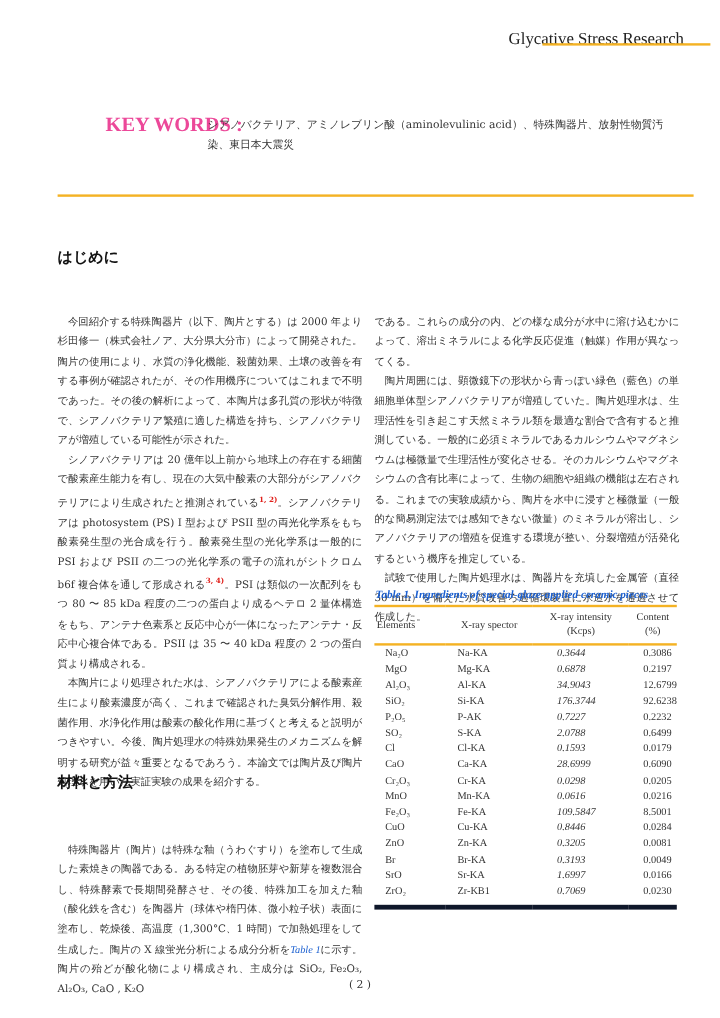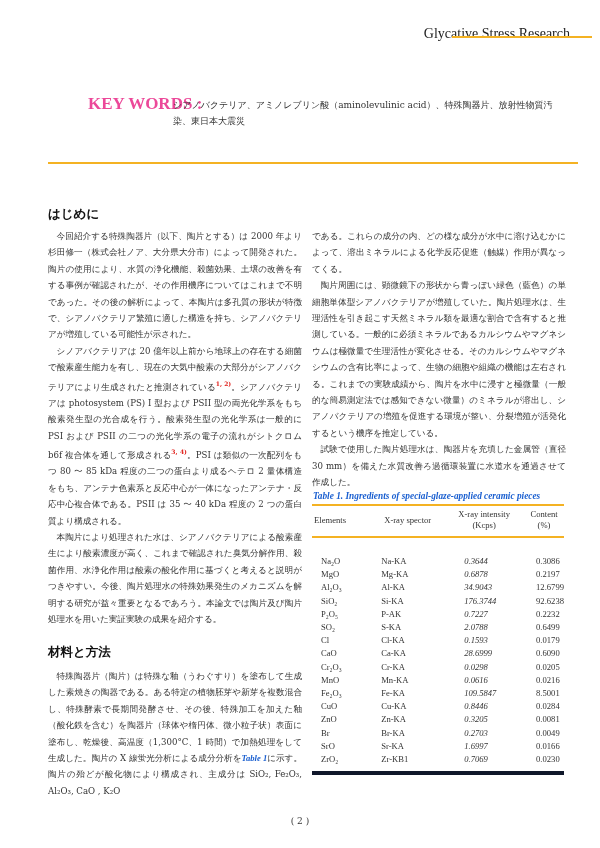--- a/index.html
+++ b/index.html
@@ -7,33 +7,33 @@
          font-family:"DejaVu Serif", serif; color:#333; }
   .running-head { position:absolute; right:30px; top:26px; font-family:"Liberation Serif", serif;
          font-size:14px; color:#222;text-align:center; }
   .running-rule { position:absolute; left:452px; top:36px; width:140px; height:2px; background:#f4b223; }
   .keywords { position:absolute; left:88px; top:94px; width:460px; }
   .kw-label { font-family:Liberation Serif, serif; font-weight:bold; font-size:17px; color:#ec4899;
          position:absolute; left:0; top:0; }
   .kw-text { position:absolute; left:85px; top:3px; width:380px; font-size:9px; line-height:16px; color:#333; }
   .top-rule { position:absolute; left:48px; top:162px; width:530px; height:2px; background:#f4b223; }
   .sec-head { position:absolute; font-family:"DejaVu Sans", sans-serif; font-weight:bold; font-size:12.5px; color:#111; }
-  .col { position:absolute; width:254px; font-size:8.6px; line-height:16.4px; color:#333; text-align:justify; }
+  .col { position:absolute; width:254px; font-size:8.6px; line-height:16.4px; color:#333; text-align:justify;margin-top:33px; }
   .col p { margin:0; text-indent:1em; }
   .cite { color:#e0201b; font-size:6px; vertical-align:super; font-weight:bold; }
-  .tref { color:#1a5fd0; font-style:italic; font-weight:bold; font-family:"Liberation Serif", serif; }
+  .tref { color:#1a5fd0; font-style:italic; font-weight:normal; font-family:"Liberation Serif", serif; }
   .tbl-caption { position:absolute; left:313px; top:491px; font-family:"Liberation Serif", serif;
          font-style:italic; font-weight:bold; font-size:9.3px; color:#1a5fd0; }
   .tbl { position:absolute; left:312px; top:504px; width:252px; border-collapse:collapse;
          font-family:"Liberation Serif", serif; font-size:8.6px; color:#333; }
   .tbl thead th { font-weight:normal; text-align:center; padding:3px 0 5px 0; line-height:11px;
          border-top:2px solid #f4b223; border-bottom:2px solid #f4b223; }
   .tbl thead th.c0 { text-align:left; padding-left:2px; }
   .tbl tbody td { padding:0; height:13.2px; line-height:13.2px; }
-  .tbl tbody tr:first-child td { padding-top:17px; }
+  .tbl tbody tr:first-child td { padding-top:0; }
   .tbl tbody tr:last-child td { padding-bottom:5px; border-bottom:4px solid #0f172a; }
   .tbl td.c0 { padding-left:9px; width:54px; }
   .tbl td.c1 { padding-left:10px; width:70px; }
   .tbl td.c2 { padding-left:20px; width:64px;font-style:italic; }
   .tbl td.c3 { padding-left:12px; }
   .page-num { position:absolute; left:0; width:600px; top:816px; text-align:center; font-size:9px; color:#333; }
 </style>
 </head>
 <body>
 
@@ -154,21 +154,21 @@
       </tr>
       <tr>
         <td class="c0">ZnO</td>
         <td class="c1">Zn-KA</td>
         <td class="c2">0.3205</td>
         <td class="c3">0.0081</td>
       </tr>
       <tr>
         <td class="c0">Br</td>
         <td class="c1">Br-KA</td>
-        <td class="c2">0.2703</td>
+        <td class="c2">0.3193</td>
         <td class="c3">0.0049</td>
       </tr>
       <tr>
         <td class="c0">SrO</td>
         <td class="c1">Sr-KA</td>
         <td class="c2">1.6997</td>
         <td class="c3">0.0166</td>
       </tr>
       <tr>
         <td class="c0">ZrO₂</td>

